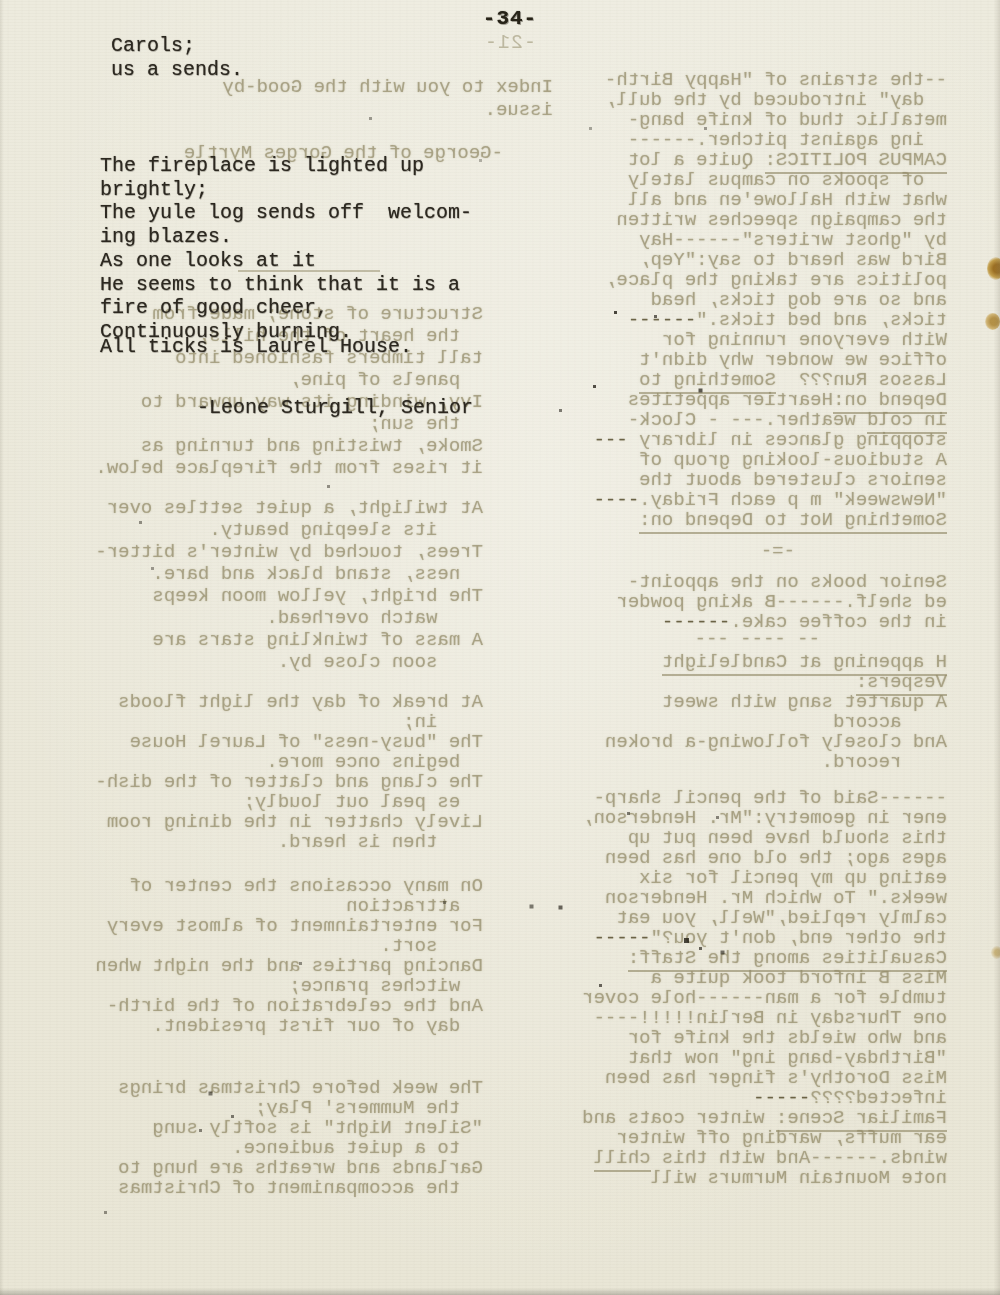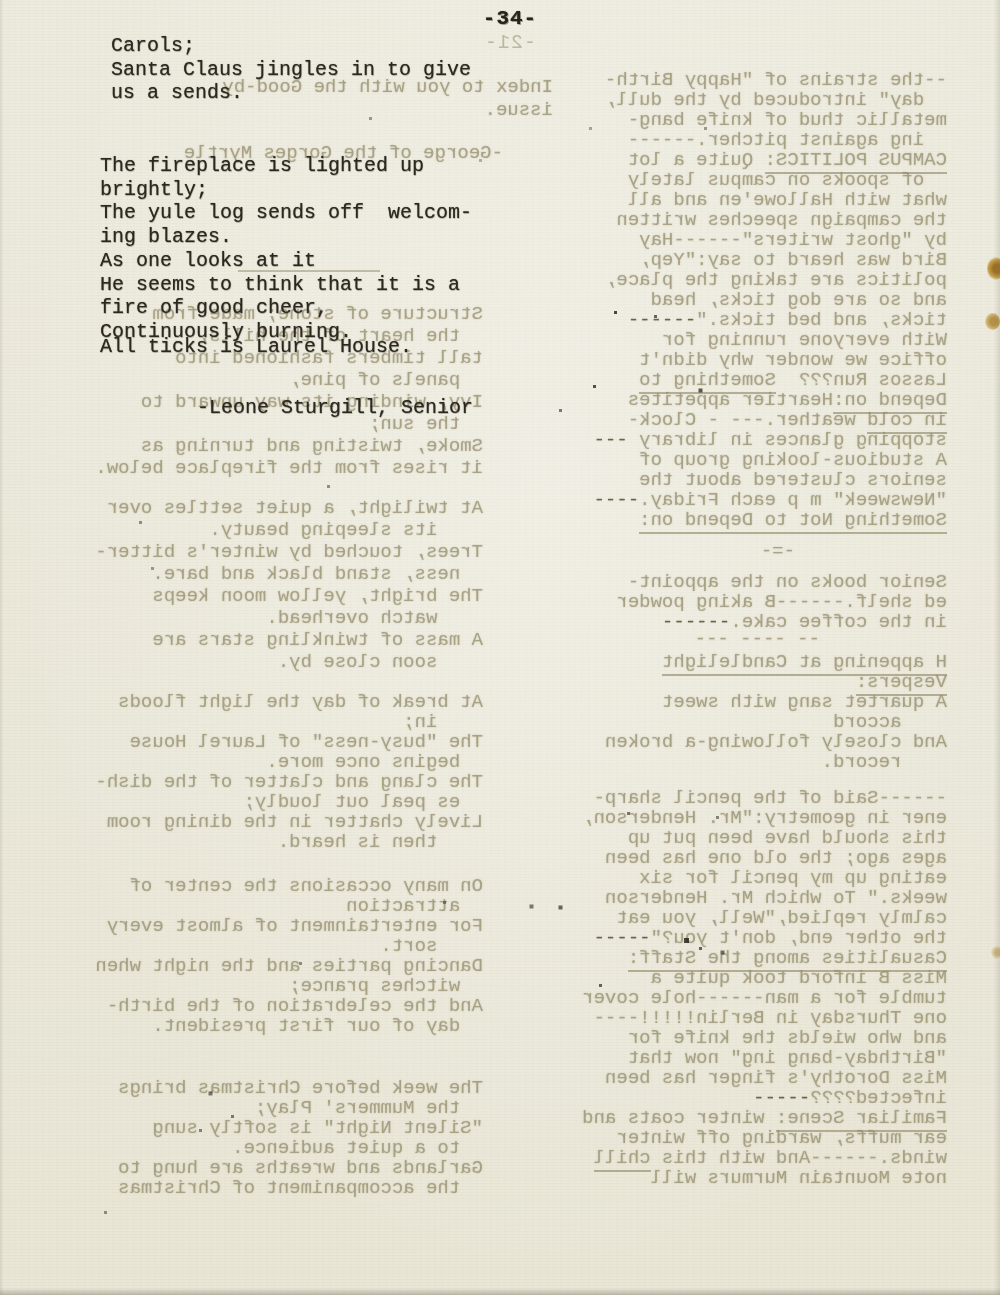--- a/index.html
+++ b/index.html
@@ -97,21 +97,21 @@
   <div class="ghost" style="top:542px;left:735px;width:60px;line-height:18px;"><div class="line">-=-</div></div>
   <div class="ghost" style="top:572px;left:555px;width:392px;line-height:20px;"><div class="line">Senior books on the appoint-</div><div class="line">ed shelf.------B aking powder</div><div class="line"><span>in the coffee cake.</span><span class="d">------</span></div></div>
   <div class="ghost" style="top:630px;left:680px;width:140px;line-height:18px;"><div class="line">-- ---- ---</div></div>
   <div class="ghost" style="top:652px;left:555px;width:392px;line-height:20px;"><div class="line"><span class="u">H appening at Candlelight</span></div><div class="line"><span class="u">Vespers:</span></div><div class="line">A quartet sang with sweet</div><div class="line">    accord</div><div class="line">And closely following-a broken</div><div class="line">    record.</div></div>
   <div class="ghost" style="top:788px;left:555px;width:392px;line-height:20px;"><div class="line">------Said of the pencil sharp-</div><div class="line">ener in geometry:"Mr. Henderson,</div><div class="line">this should have been put up</div><div class="line">ages ago; the old one has been</div><div class="line">eating up my pencil for six</div><div class="line">weeks." To which Mr. Henderson</div><div class="line">calmly replied,"Well, you eat</div><div class="line"><span>the other end, don't you?"</span><span class="d">-----</span></div><div class="line"><span class="u">Casualities among the Staff:</span></div><div class="line">Miss B inford took quite a</div><div class="line">tumble for a man------hole cover</div><div class="line">one Thursday in Berlin!!!!!----</div><div class="line">and who wields the knife for</div><div class="line">"Birthday-bang ing" now that</div><div class="line">Miss Dorothy's finger has been</div><div class="line"><span>infected????</span><span class="d">-----</span></div><div class="line"><span class="u">Familiar Scene:</span><span> winter coats and</span></div><div class="line">ear muffs, warding off winter</div><div class="line"><span>winds.------And with this </span><span class="u">chill</span></div><div class="line">note Mountain Murmurs will</div></div>
 
   <div class="ghost-bar"></div>
 
   <div class="pagenum">-34-</div>
 
-  <div class="front" style="top:34px;left:100px;margin-left:11px;"><div class="line">Carols;</div><div class="line">Santa Claus jingles in to give</div><div class="line">us a sends.</div></div>
+  <div class="front" style="top:34px;left:100px;margin-left:11px;"><div class="line">Carols;</div><div class="line">us a sends.</div></div>
   <div class="front" style="top:154px;left:100px;"><div class="line">The fireplace is lighted up</div><div class="line">brightly;</div><div class="line">The yule log sends off  welcom-</div><div class="line">ing blazes.</div><div class="line">As one looks at it</div><div class="line">He seems to think that it is a</div><div class="line">fire of good cheer,</div><div class="line">Continuously burning.</div></div>
   <div class="front" style="top:335px;left:100px;"><div class="line">All ticks is Laurel House.</div></div>
   <div class="front" style="top:396px;left:157px;margin-left:40px;">-Leone Sturgill, Senior</div>
 
   <div class="stain s1"></div>
   <div class="stain s2"></div>
   <div class="stain s3"></div>
   <div class="specks"></div>
   <div class="edge-bottom"></div>
   <div class="edge-right"></div>

